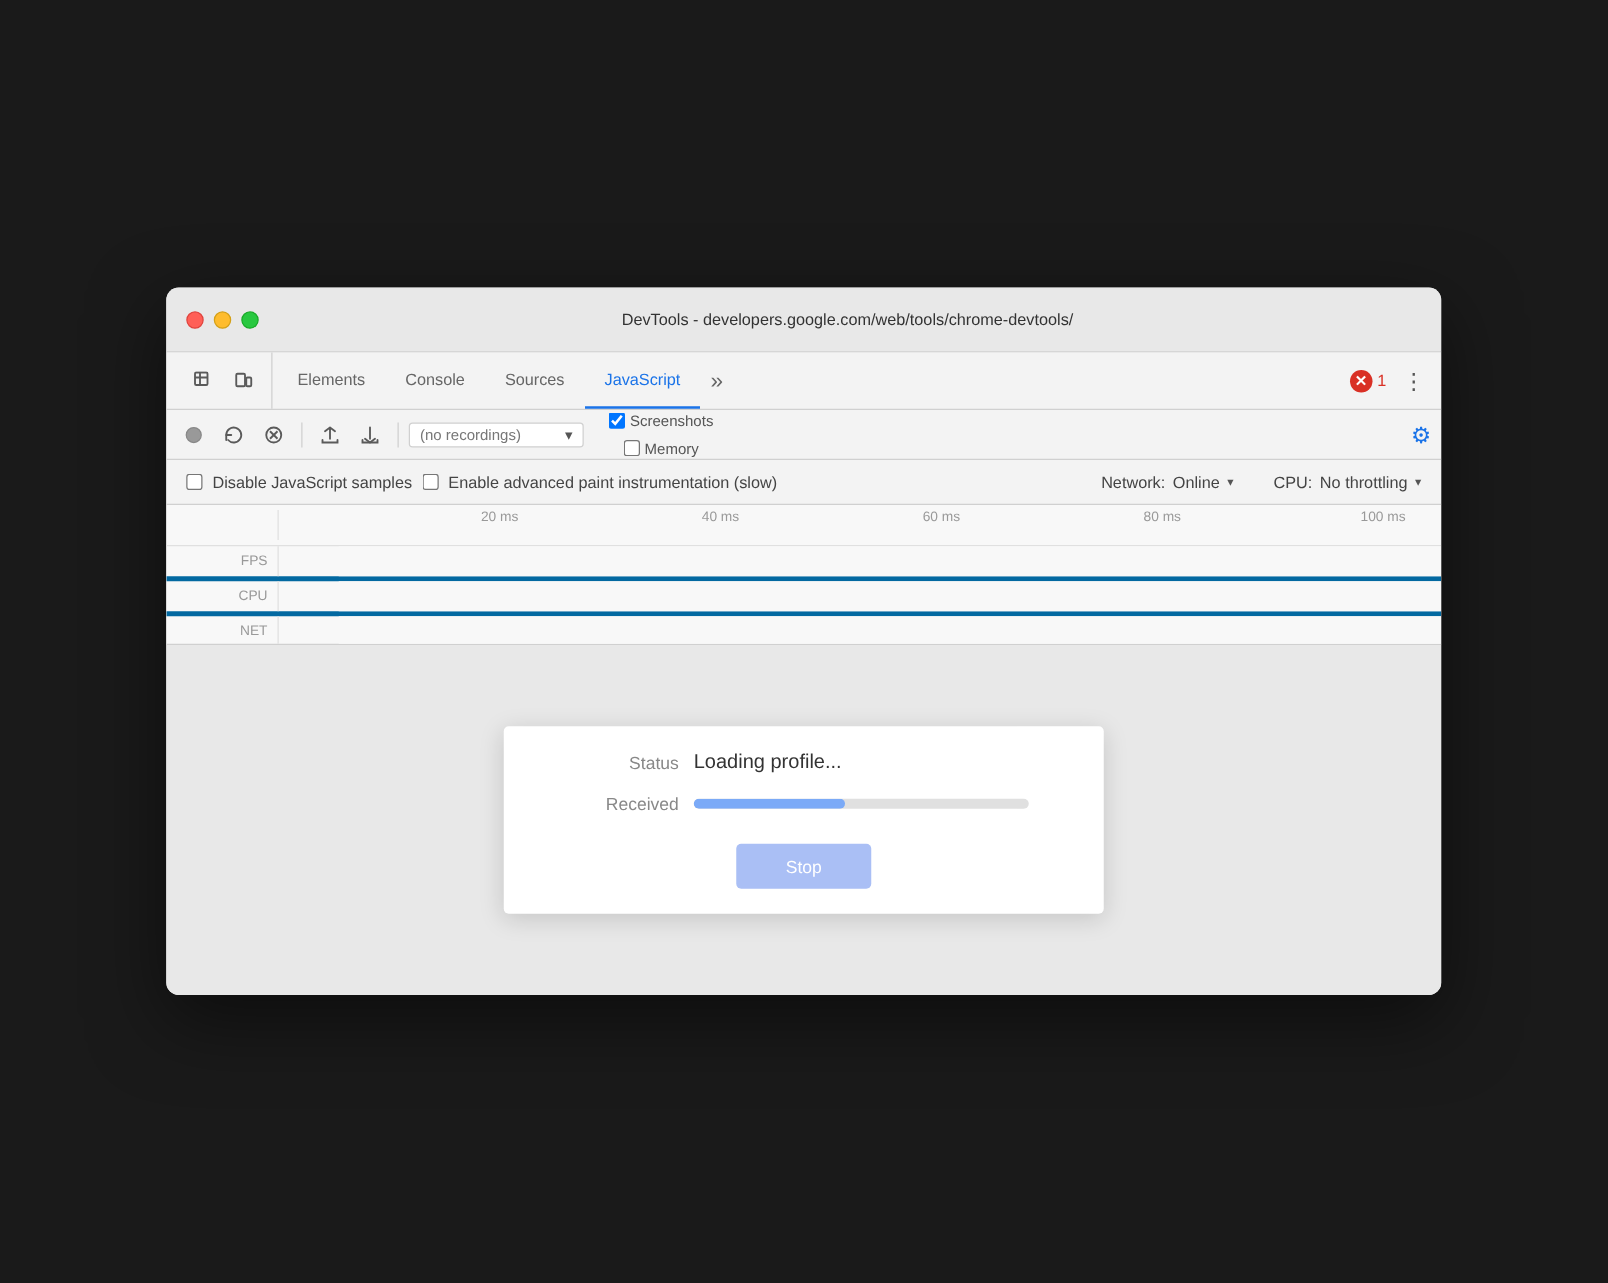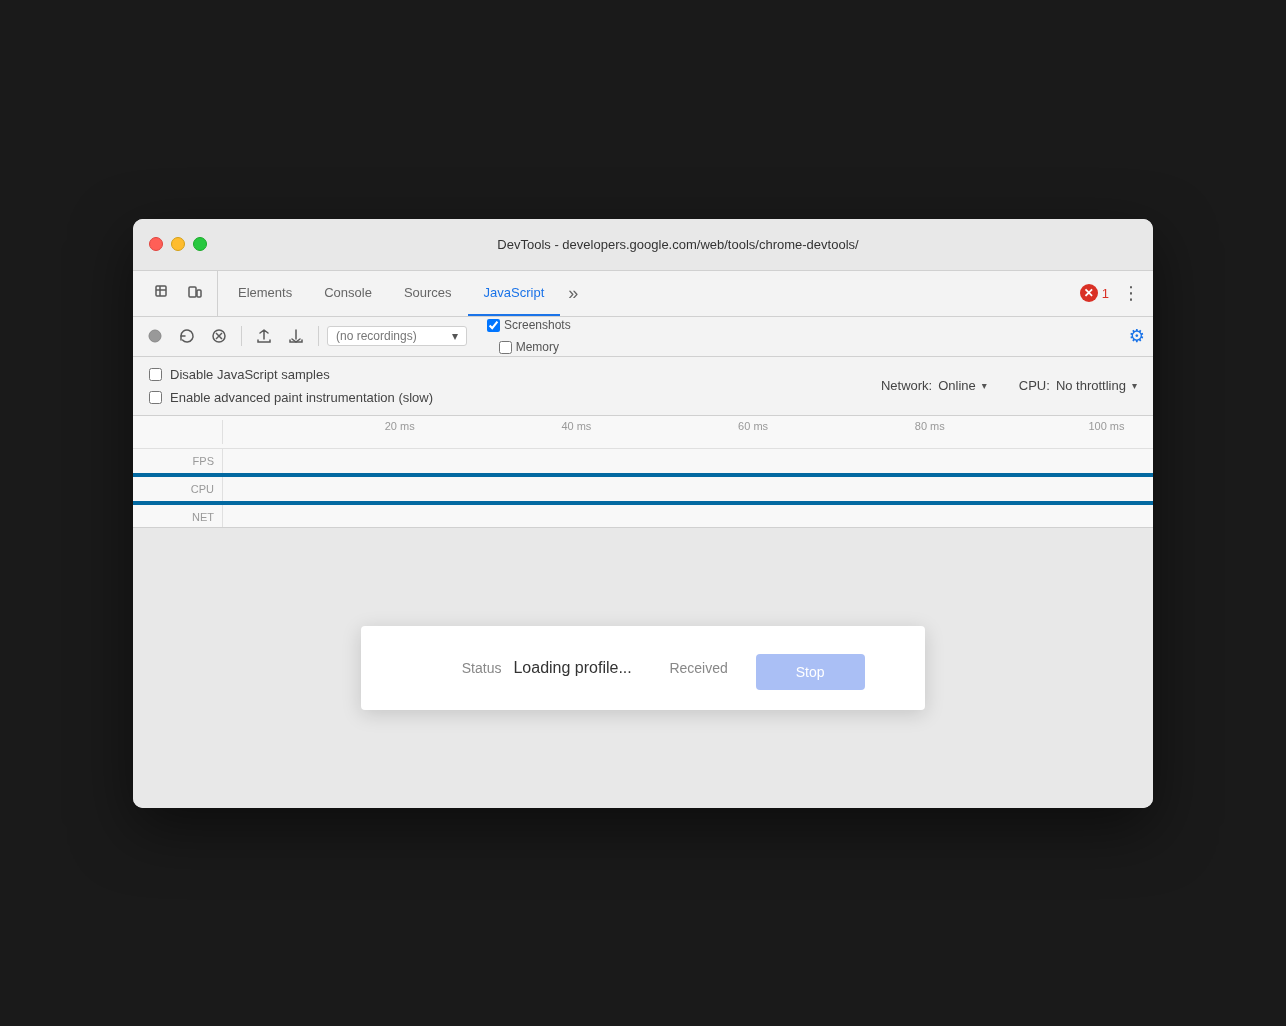--- a/index.html
+++ b/index.html
@@ -210,21 +210,21 @@
       flex-direction: column;
       gap: 8px;
     }
     .settings-row {
       display: flex;
       align-items: center;
       justify-content: space-between;
     }
     .settings-left {
       display: flex;
-      flex-direction: column;
+      flex-direction: row;
       gap: 8px;
     }
     .settings-item {
       display: flex;
       align-items: center;
       gap: 8px;
       font-size: 13px;
       color: #444;
     }
     .settings-item input[type="checkbox"] { cursor: pointer; }
@@ -304,21 +304,21 @@
       background: #e8e8e8;
       min-height: 280px;
     }
     .dialog {
       background: white;
       border-radius: 4px;
       padding: 20px 60px;
       box-shadow: 0 4px 20px rgba(0,0,0,0.15);
       min-width: 480px;
       display: flex;
-      flex-direction: row;
+      flex-direction: column;
       gap: 16px;
     }
     .dialog-row {
       display: flex;
       align-items: center;
       gap: 12px;
     }
     .dialog-label {
       font-size: 14px;
       color: #888;

